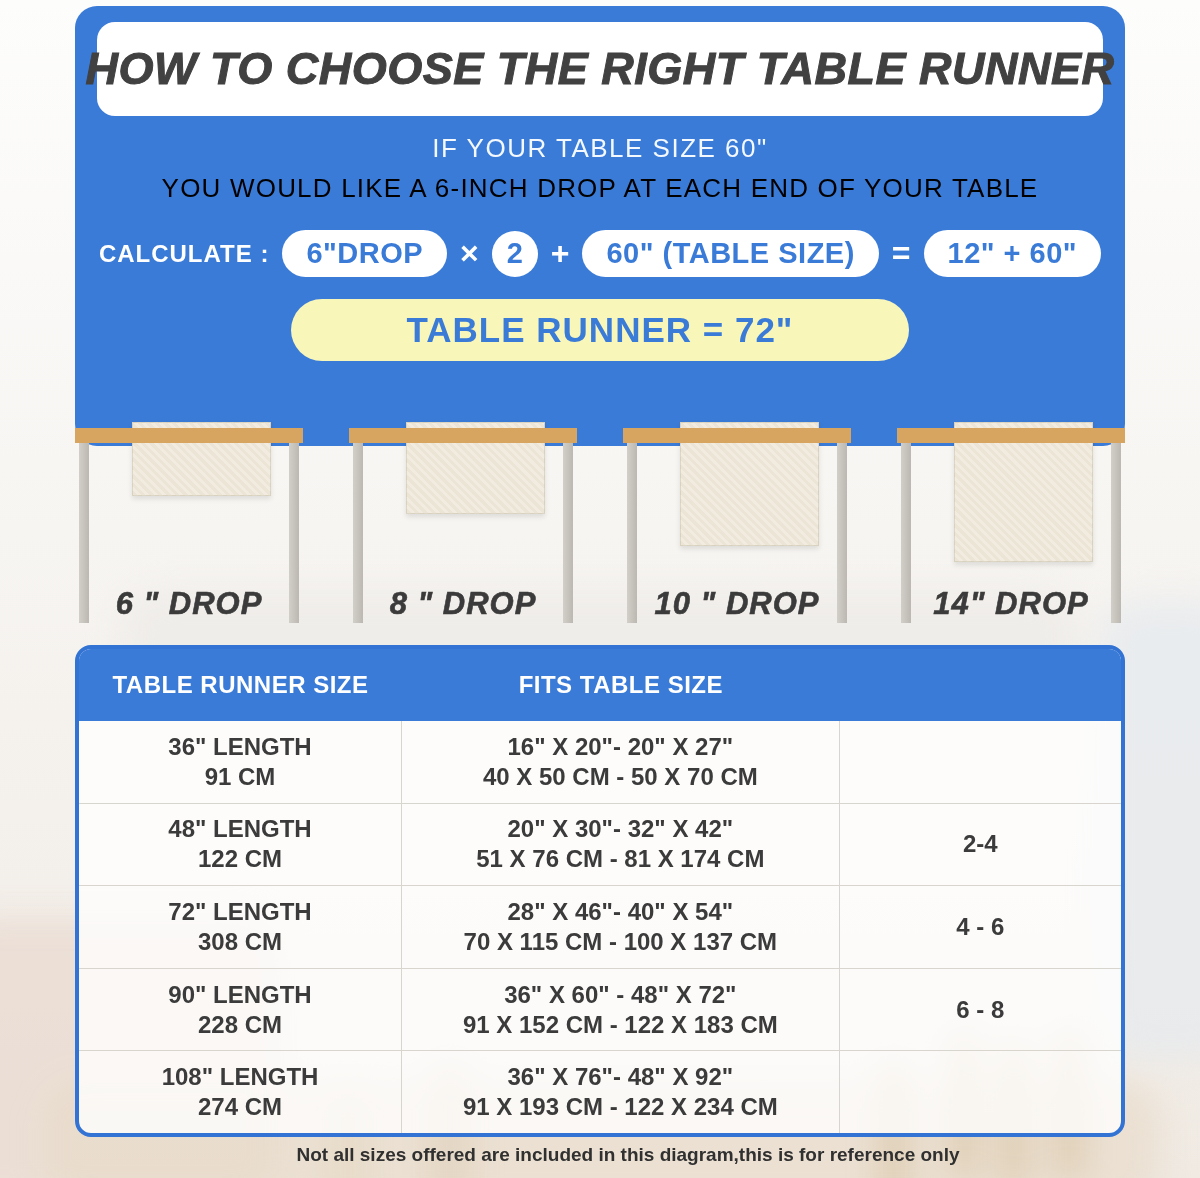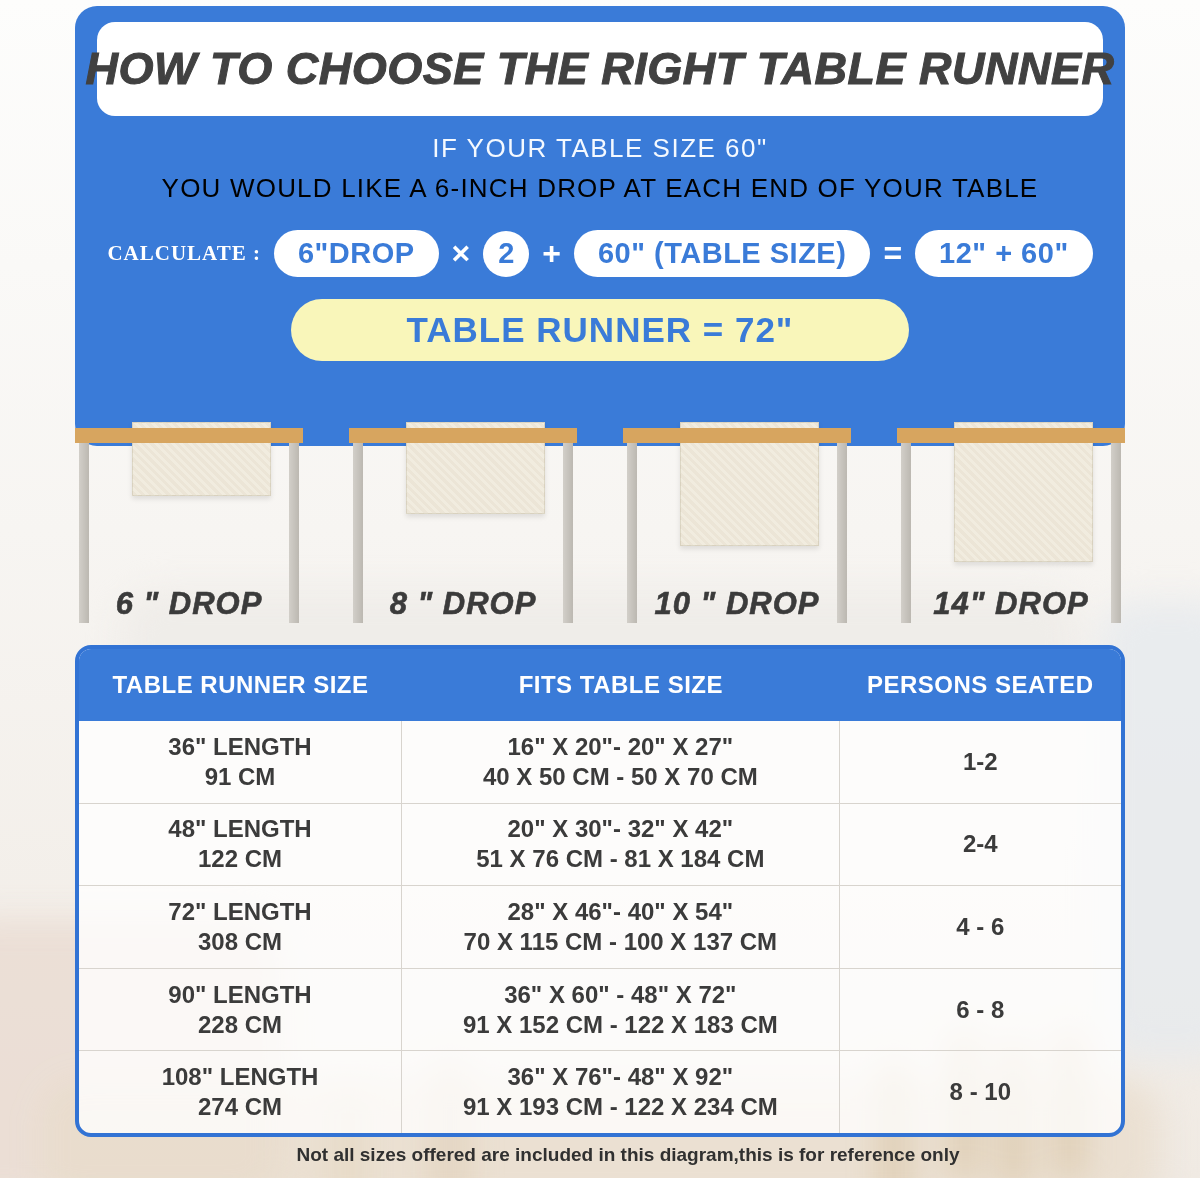--- a/index.html
+++ b/index.html
@@ -30,21 +30,21 @@
     margin:16px 22px 0 22px; height:94px; background:#ffffff; border-radius:18px;
     display:flex; align-items:center; justify-content:center;
   }
   .title-box span {
     font-size:45px; font-weight:bold; font-style:italic; color:#414141;
     letter-spacing:.5px; -webkit-text-stroke:1px #414141; white-space:nowrap;
   }
   .sub1 { margin-top:17px; text-align:center; color:#f4f9ff; font-size:26px; font-weight:500; letter-spacing:1.5px; }
   .sub2 { margin-top:9px;  text-align:center; color:#000000; font-size:26px; font-weight:500; letter-spacing:1.2px; }
   .calc-row { margin-top:26px; display:flex; align-items:center; justify-content:center; gap:13px; }
-  .calc-label { color:#ffffff; font-size:21px; font-weight:bold; letter-spacing:1px;font-family:Liberation Serif, serif; }
+  .calc-label { color:#ffffff; font-size:24px; font-weight:bold; letter-spacing:1px; }
   .pill {
     background:#ffffff; color:#3a7bd8; font-weight:bold; font-size:29px;
     padding:7px 24px; border-radius:28px; white-space:nowrap; letter-spacing:.5px;
   }
   .op { color:#ffffff; font-size:32px; font-weight:bold; }
   .circle {
     width:46px; height:46px; background:#ffffff; border-radius:50%;
     display:flex; align-items:center; justify-content:center;
     color:#3a7bd8; font-size:29px; font-weight:bold;
   }
@@ -160,42 +160,40 @@
     <div class="leg l"></div>
     <div class="leg r"></div>
     <div class="drop-label">14" DROP</div>
   </div>
 </div>
 
 <div class="size-panel">
   <div class="size-header">
     <div class="hcell c1">TABLE RUNNER SIZE</div>
     <div class="hcell c2">FITS TABLE SIZE</div>
-    <div class="hcell c3">PERSONS SEATED</div>
   </div>
   <div class="size-body">
     <div class="size-row">
       <div class="cell c1">
         <span>36" LENGTH</span>
         <span>91 CM</span>
       </div>
       <div class="cell c2">
         <span>16" X 20"- 20" X 27"</span>
         <span>40 X 50 CM - 50 X 70 CM</span>
       </div>
-      <div class="cell c3">1-2</div>
     </div>
     <div class="size-row">
       <div class="cell c1">
         <span>48" LENGTH</span>
         <span>122 CM</span>
       </div>
       <div class="cell c2">
         <span>20" X 30"- 32" X 42"</span>
-        <span>51 X 76 CM - 81 X 184 CM</span>
+        <span>51 X 76 CM - 81 X 174 CM</span>
       </div>
       <div class="cell c3">2-4</div>
     </div>
     <div class="size-row">
       <div class="cell c1">
         <span>72" LENGTH</span>
         <span>308 CM</span>
       </div>
       <div class="cell c2">
         <span>28" X 46"- 40" X 54"</span>
@@ -216,18 +214,17 @@
     </div>
     <div class="size-row">
       <div class="cell c1">
         <span>108" LENGTH</span>
         <span>274 CM</span>
       </div>
       <div class="cell c2">
         <span>36" X 76"- 48" X 92"</span>
         <span>91 X 193 CM - 122 X 234 CM</span>
       </div>
-      <div class="cell c3">8 - 10</div>
     </div>
   </div>
 </div>
 
 <div class="footer-note">Not all sizes offered are included in this diagram,this is for reference only</div>
 
 </body></html>

